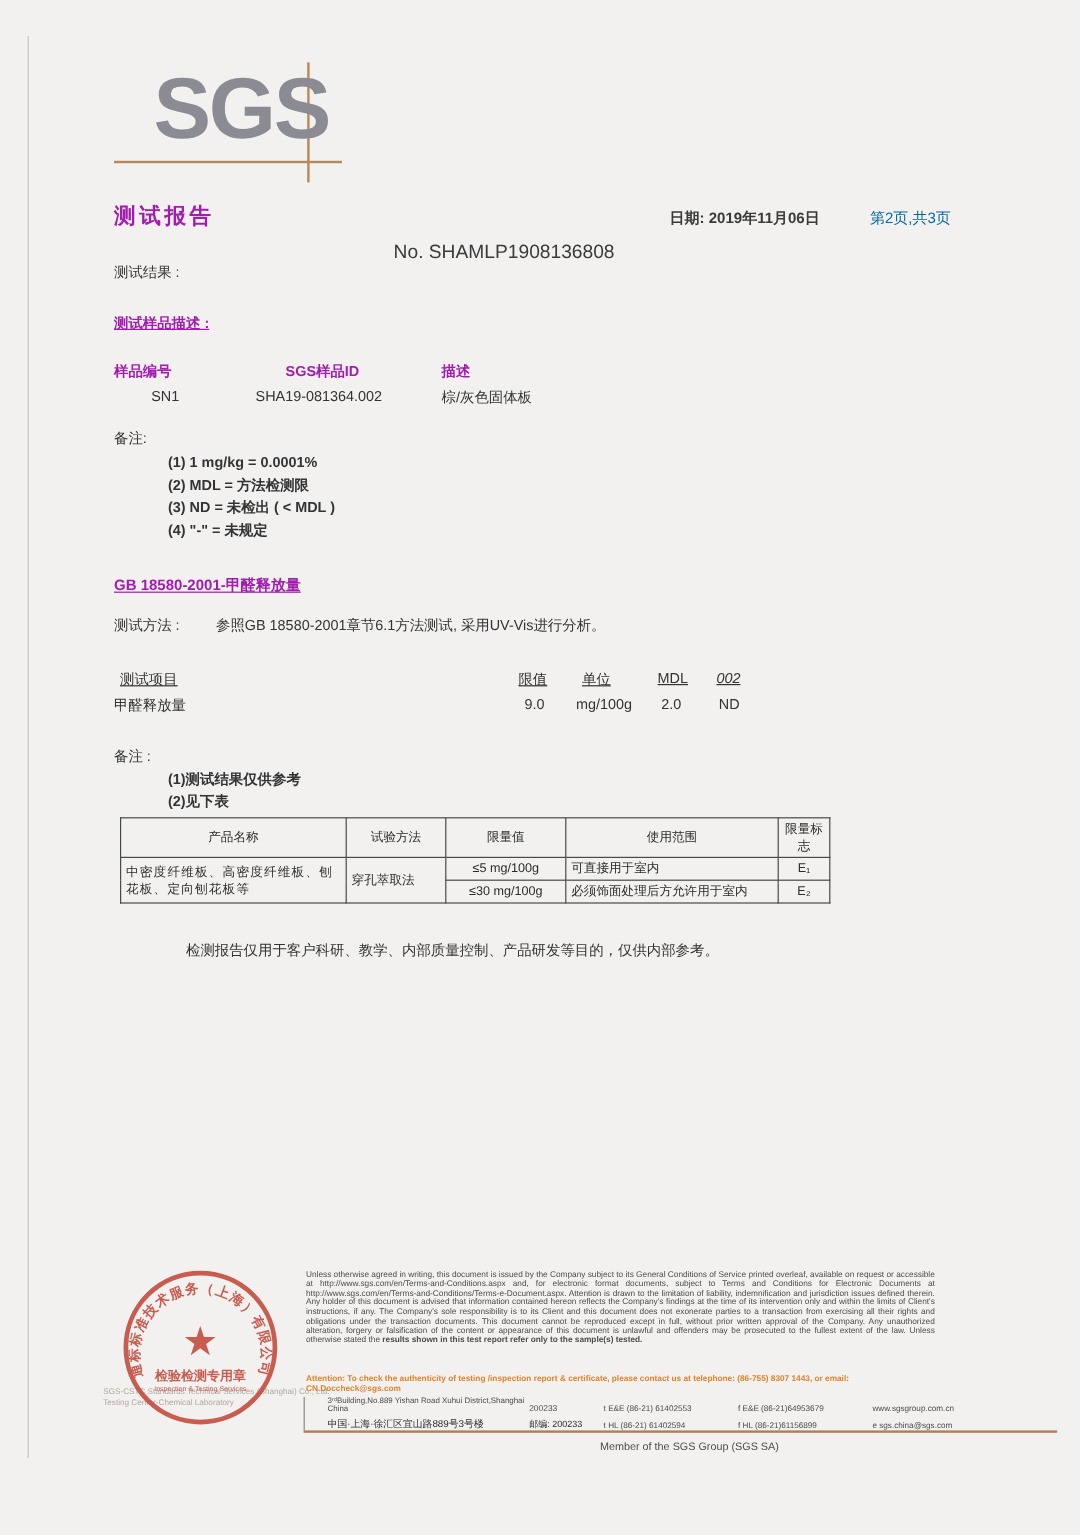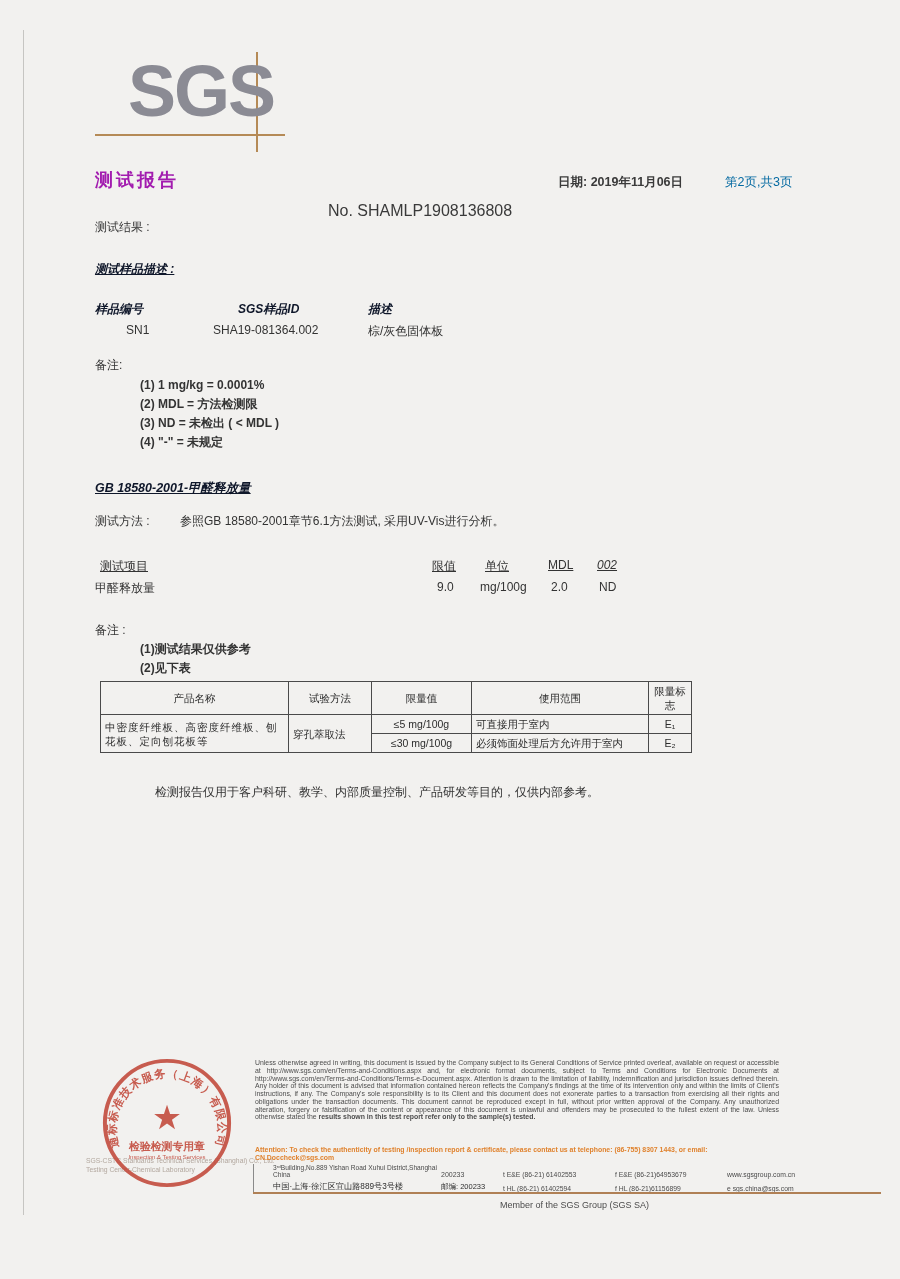--- a/index.html
+++ b/index.html
@@ -16,21 +16,21 @@
   .cross-h{position:absolute;left:0px;top:86px;width:190px;height:2px;background:#b58a56;}
   .cross-v{position:absolute;left:161px;top:4px;width:2px;height:100px;background:#b58a56;}
   
   .doc-title{position:absolute;left:95px;top:168px;font-size:18px;font-weight:bold;color:#a21caf;letter-spacing:3px;}
   .report-no{position:absolute;left:328px;top:174px;font-size:16px;color:#3a3a3a;margin-top:28px;}
   .date-text{position:absolute;left:558px;top:174px;font-size:12.5px;color:#3a3a3a;font-weight:bold;}
   .page-info{position:absolute;left:725px;top:174px;font-size:12.5px;color:#0369a1;}
   .label{font-size:12px;color:#333;}
   .abs{position:absolute;}
   .u{text-decoration:underline;}
-  .b{font-weight:bold;color:#0f172a;font-style:italic;}
+  .b{font-weight:bold;color:#a21caf;}
   .it{font-style:italic;}
   
   .note-item{font-size:12px;color:#333;line-height:19px;font-weight:bold;}
   
   .limit-table{position:absolute;left:100px;top:681px;border-collapse:collapse;table-layout:fixed;}
   .limit-table td,.limit-table th{border:1px solid #4a4a4a;font-size:10.5px;font-weight:normal;color:#2c2c2c;padding:2px 4px;line-height:14px;}
   .limit-table th{text-align:center;}
   .ct{text-align:center;}
   
   .legal{position:absolute;left:255px;top:1059px;width:524px;font-size:6.9px;line-height:7.75px;color:#4c4c4c;text-align:justify;}

